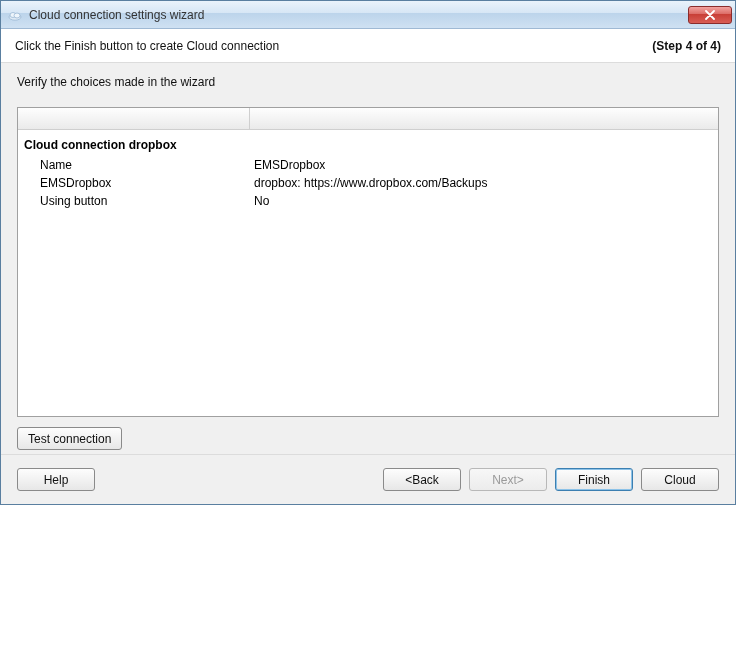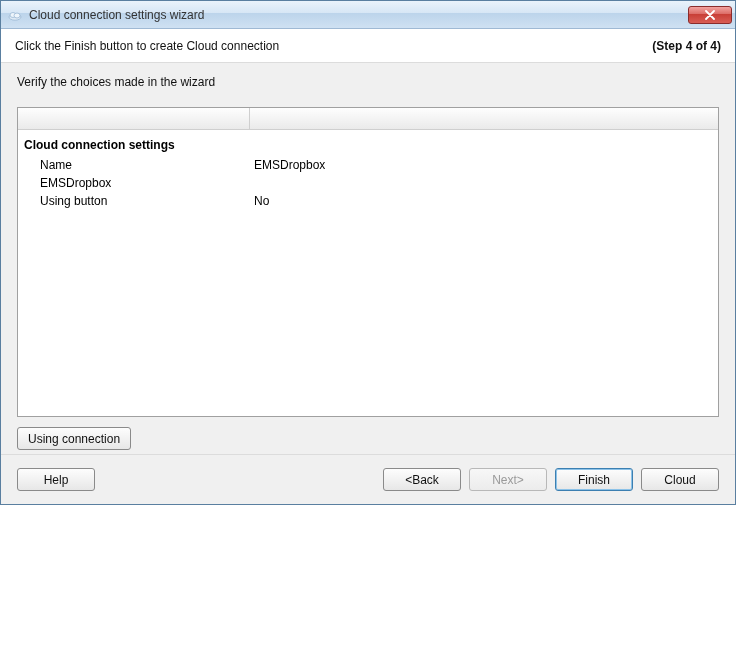--- a/index.html
+++ b/index.html
@@ -189,37 +189,38 @@
 
   <div class="content">
     <div class="verify-label">Verify the choices made in the wizard</div>
 
     <div class="summary-box">
       <div class="summary-header">
         <div class="col1"></div>
         <div class="col2"></div>
       </div>
       <div class="summary-body">
-        <div class="section-title">Cloud connection settings</div>
+        <div class="section-title">Cloud connection dropbox</div>
         <div class="row">
           <div class="label">Name</div>
           <div class="value">EMSDropbox</div>
         </div>
         <div class="row">
           <div class="label">EMSDropbox</div>
+          <div class="value">dropbox: https://www.dropbox.com/Backups</div>
         </div>
         <div class="row">
           <div class="label">Using button</div>
           <div class="value">No</div>
         </div>
       </div>
     </div>
 
     <div class="test-row">
-      <button class="win test">Using connection</button>
+      <button class="win test">Test connection</button>
     </div>
   </div>
 
   <div class="footer">
     <button class="win">Help</button>
     <div class="spacer"></div>
     <button class="win">&lt;Back</button>
     <button class="win" disabled="">Next&gt;</button>
     <button class="win default">Finish</button>
     <button class="win">Cloud</button>

